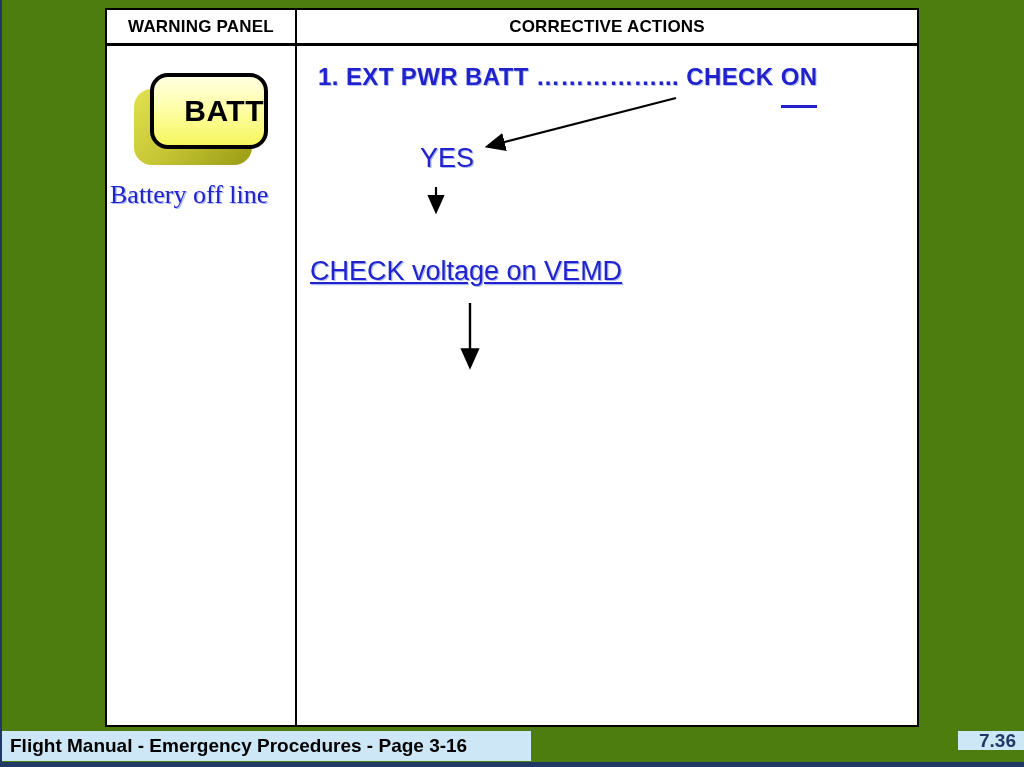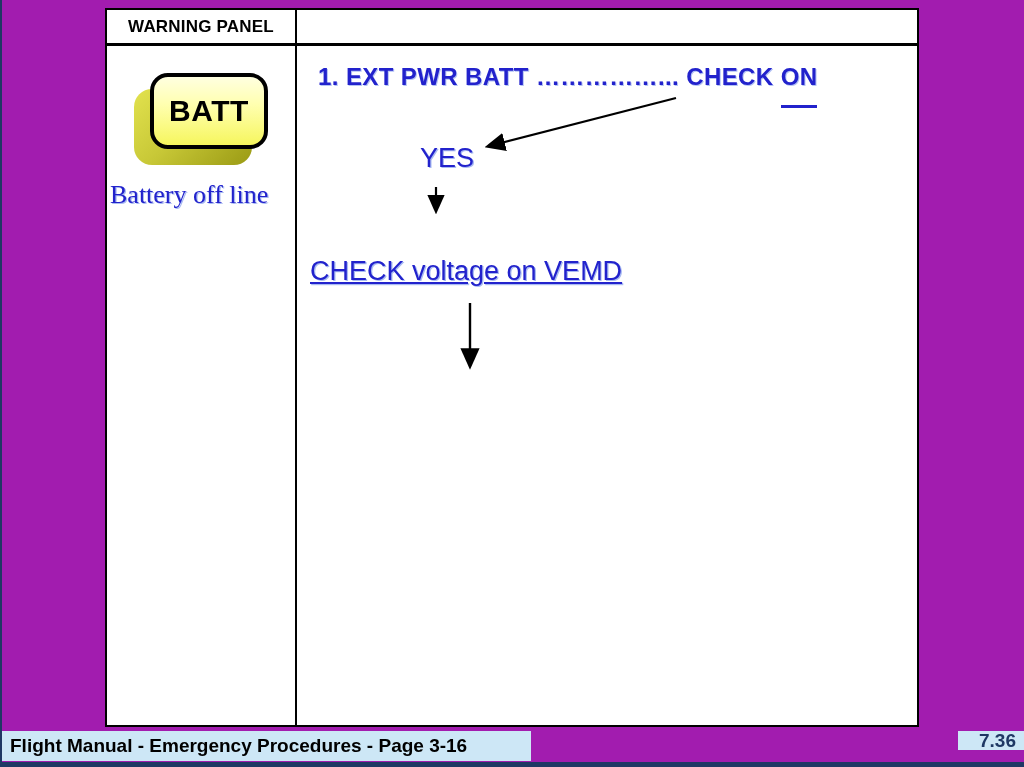--- a/index.html
+++ b/index.html
@@ -8,21 +8,21 @@
     --footer-bg:#CDE7F6;
     --line:#000000;
   }
   *{margin:0;padding:0;box-sizing:border-box;}
   html,body{width:1024px;height:767px;overflow:hidden;}
   body{
     font-family:"Liberation Sans","DejaVu Sans",sans-serif;
     background:#ffffff;
     position:relative;
   }
-  .page{position:absolute;left:0;top:0;width:1024px;height:767px;background:#a21caf;}
+  .page{position:absolute;left:0;top:0;width:1024px;height:767px;background:#4d7c0f;}
 
   
   .left-stripe{position:absolute;left:0;top:0;width:2px;height:767px;background:var(--navy);}
   .bottom-stripe{position:absolute;left:0;top:762px;width:1024px;height:5px;background:var(--navy);}
 
   
   .proc-table{
     position:absolute;left:105px;top:8px;width:814px;height:719px;
     border:2px solid var(--line);background:#ffffff;
     display:flex;flex-direction:column;
@@ -39,21 +39,21 @@
   
   .batt-extrude{
     position:absolute;left:27px;top:43px;width:118px;height:76px;
     border-radius:18px;
     background:linear-gradient(135deg,#E2E24E 0%,#C8C837 45%,#9A9A14 100%);
   }
   .batt-face{
     position:absolute;left:43px;top:27px;width:118px;height:76px;
     border:4px solid #000;border-radius:18px;
     background:linear-gradient(180deg,#FFFFE0 0%,#FFFFB0 40%,#F6F65E 100%);
-    display:flex;align-items:center;justify-content:center;
+    display:flex;align-items:center;justify-content:flex-end;
   }
   .batt-label{font-size:30px;font-weight:bold;color:#000;letter-spacing:0.5px;}
 
   .blue-text{color:var(--blue);text-shadow:1.2px 1.2px 0 #A9BBF2;}
   .caption{
     position:absolute;left:3px;top:134px;width:186px;
     font-size:26px;line-height:30px;white-space:nowrap;font-family:Liberation Serif, serif;
   }
 
   
@@ -92,20 +92,21 @@
   .page-number{font-size:19px;font-weight:bold;color:var(--navy);padding-right:8px;}
 </style>
 </head>
 <body>
 
 <div class="page">
 
   <div class="proc-table">
     <div class="thead">
       <div class="th col-warning">WARNING PANEL</div>
+      <div class="th col-actions">CORRECTIVE ACTIONS</div>
     </div>
     <div class="tbody">
 
       <div class="col-warning">
         <div class="batt-extrude"></div>
         <div class="batt-face">
           <span class="batt-label">BATT</span>
         </div>
         <div class="caption blue-text">Battery off line</div>
       </div>

